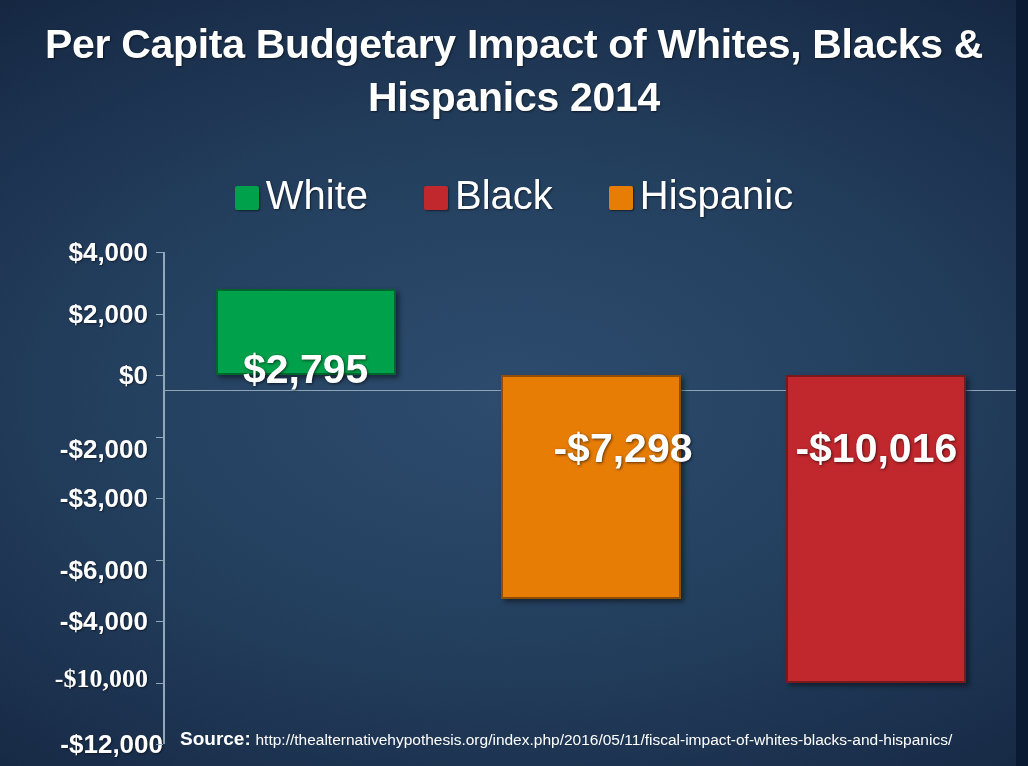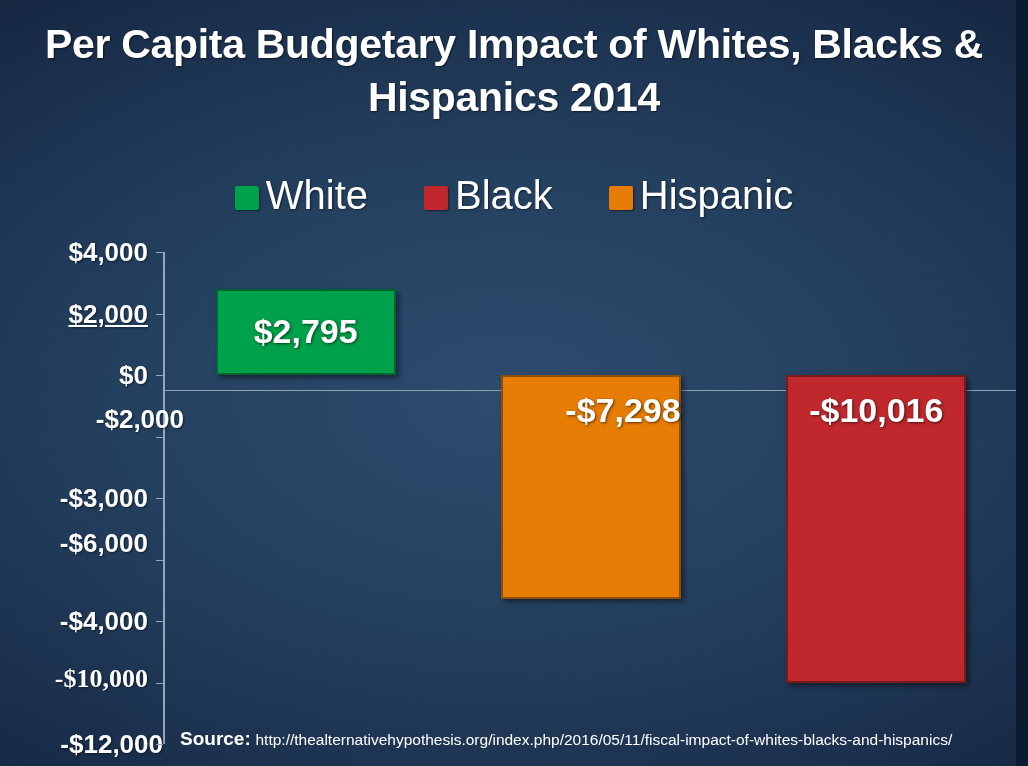--- a/index.html
+++ b/index.html
@@ -103,24 +103,25 @@
   
   .bar {
     position: absolute;
     box-sizing: border-box;
   }
   .bar-value {
     position: absolute;
     width: 100%;
     text-align: center;
     color: #ffffff;
-    font-size: 34px;
+    font-size: 41px;
     font-weight: bold;
     text-shadow: 1px 1px 3px rgba(0,0,0,0.6);
     white-space: nowrap;
+    margin-top: 34px;
   }
   
   #source {
     position: absolute;
     left: 180px;
     top: 728px;
     color: #ffffff;
     font-size: 17px;
     white-space: nowrap;
   }
@@ -153,29 +154,29 @@
       <span class="legend-label">Hispanic</span>
     </div>
   </div>
 
   <div id="plot">
     <div id="axis-line"></div>
     <div id="zero-line"></div>
     <div id="yticks">
         <div class="ytick" style="top: -13px;">$4,000</div>
         <div class="ytick-mark" style="top: 0px;"></div>
-        <div class="ytick" style="top: 48.5px; text-decoration: underline;">$2,000</div>
+        <div class="ytick" style="top: 48.5px;">$2,000</div>
         <div class="ytick-mark" style="top: 61.5px;"></div>
         <div class="ytick" style="top: 110px;">$0</div>
         <div class="ytick-mark" style="top: 123px;"></div>
-        <div class="ytick" style="top: 154px; padding-left: 36px;">-$2,000</div>
+        <div class="ytick" style="top: 184px;">-$2,000</div>
         <div class="ytick-mark" style="top: 184.5px;"></div>
         <div class="ytick" style="top: 233px;">-$3,000</div>
         <div class="ytick-mark" style="top: 246px;"></div>
-        <div class="ytick" style="top: 278px;">-$6,000</div>
+        <div class="ytick" style="top: 305px;">-$6,000</div>
         <div class="ytick-mark" style="top: 307.5px;"></div>
         <div class="ytick" style="top: 356px;">-$4,000</div>
         <div class="ytick-mark" style="top: 369px;"></div>
         <div class="ytick" style="top: 414px; font-family: Liberation Serif, serif;">-$10,000</div>
         <div class="ytick-mark" style="top: 430.5px;"></div>
         <div class="ytick" style="top: 479px; padding-left: 15px;">-$12,000</div>
         <div class="ytick-mark" style="top: 492px;"></div>
       </div>
     <div id="bars">
         <div class="bar" style="left: 52.6667px; top: 37.0538px; width: 180px; height: 85.9462px; background: rgb(0, 161, 75); border: 2px solid rgb(0, 100, 47); box-shadow: rgba(0, 0, 0, 0.45) 3px 3px 5px;">

